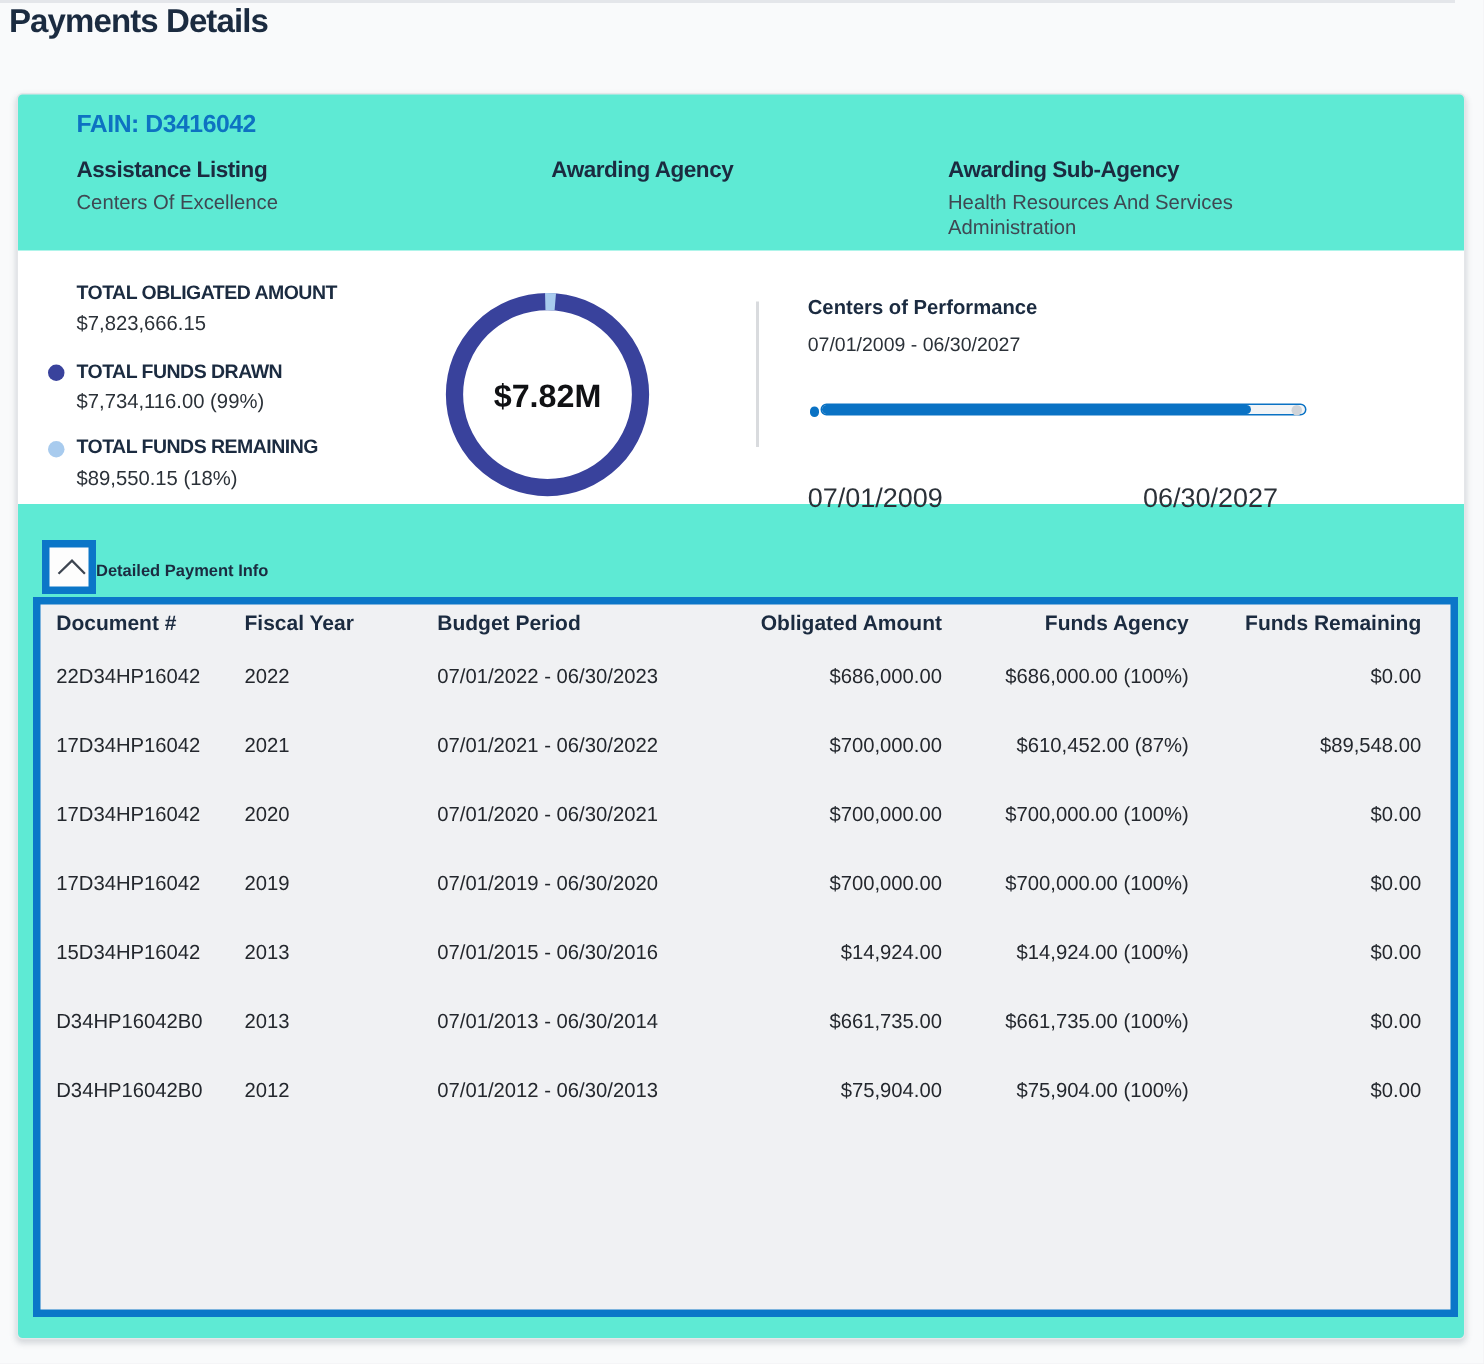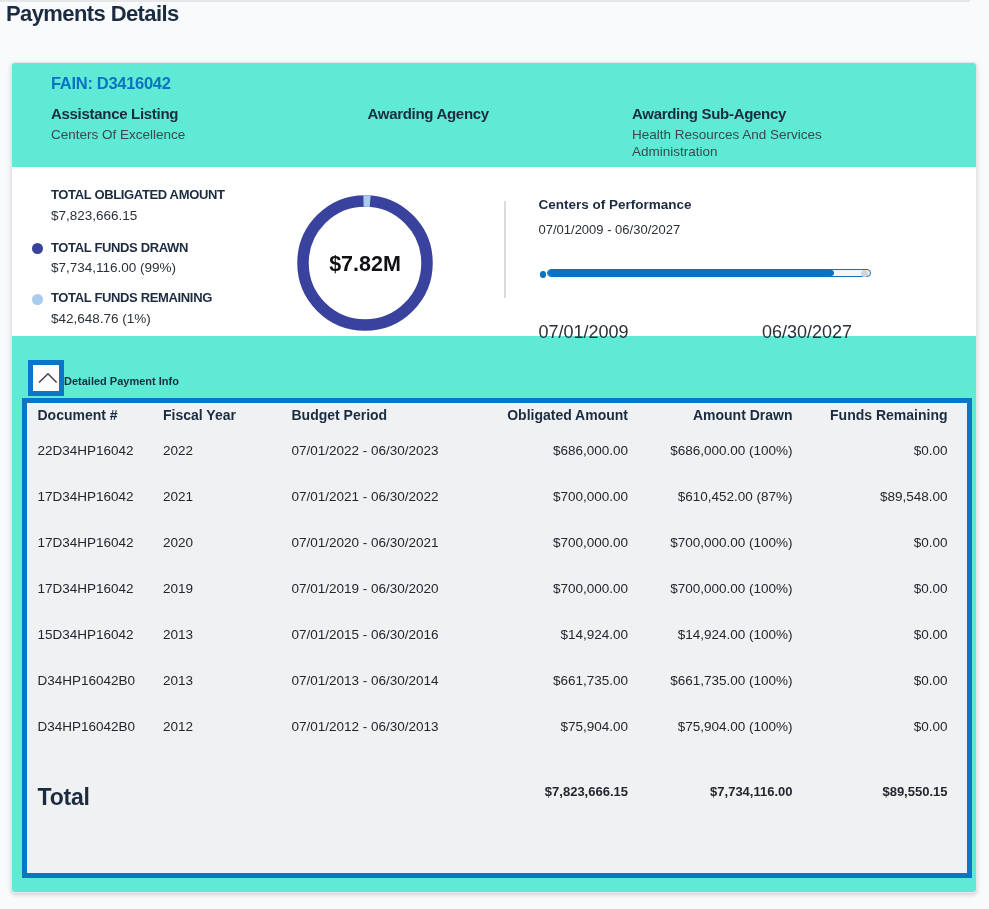--- a/index.html
+++ b/index.html
@@ -62,21 +62,21 @@
     <div class="colhead" style="left:620px; top:42px;">Awarding Sub-Agency</div>
     <div class="colval" style="left:620px; top:64px;">Health Resources And Services<br>Administration</div>
 
     <div class="slabel" style="left:39px; top:123.7px;">TOTAL OBLIGATED AMOUNT</div>
     <div class="sval" style="left:39px; top:145px;">$7,823,666.15</div>
     <div class="dot" style="left:20px; top:180px; background:#39429c;"></div>
     <div class="slabel" style="left:39px; top:177px;">TOTAL FUNDS DRAWN</div>
     <div class="sval" style="left:39px; top:196.5px;">$7,734,116.00 (99%)</div>
     <div class="dot" style="left:20px; top:230.5px; background:#a8cbee;"></div>
     <div class="slabel" style="left:39px; top:227px;">TOTAL FUNDS REMAINING</div>
-    <div class="sval" style="left:39px; top:248px;">$42,648.76 (1%)</div>
+    <div class="sval" style="left:39px; top:248px;">$89,550.15 (18%)</div>
 
     <svg style="position:absolute; left:281.5px; top:128.5px;" width="142" height="142" viewBox="0 0 142 142">
       <circle cx="71" cy="71" r="62" fill="none" stroke="#39429c" stroke-width="11.5"></circle>
       <path d="M 69.5 9.02 A 62 62 0 0 1 76.2 9.22" fill="none" stroke="#a8cbee" stroke-width="11.5"></path>
       <text x="71" y="79" text-anchor="middle" font-size="21.5" font-weight="bold" fill="#101114" font-family="Liberation Sans, sans-serif">$7.82M</text>
     </svg>
 
     <div class="divline"></div>
     <div class="pophead">Centers of Performance</div>
     <div class="popval">07/01/2009 - 06/30/2027</div>
@@ -98,21 +98,21 @@
     <div class="dpi">Detailed Payment Info</div>
 
     <div class="ptable">
       <table>
         <tbody>
             <tr class="hdr">
               <th class="c1">Document #</th>
               <th class="c2">Fiscal Year</th>
               <th class="c3">Budget Period</th>
               <th class="c4">Obligated Amount</th>
-              <th class="c5">Amount Drawn</th>
+              <th class="c5">Funds Agency</th>
               <th class="c6">Funds Remaining</th>
             </tr>
         <tr class="data">
               <td class="c1">22D34HP16042</td>
               <td class="c2">2022</td>
               <td class="c3">07/01/2022 - 06/30/2023</td>
               <td class="c4">$686,000.00</td>
               <td class="c5">$686,000.00 (100%)</td>
               <td class="c6">$0.00</td>
             </tr>
@@ -157,25 +157,17 @@
               <td class="c6">$0.00</td>
             </tr>
         <tr class="data">
               <td class="c1">D34HP16042B0</td>
               <td class="c2">2012</td>
               <td class="c3">07/01/2012 - 06/30/2013</td>
               <td class="c4">$75,904.00</td>
               <td class="c5">$75,904.00 (100%)</td>
               <td class="c6">$0.00</td>
             </tr>
-        <tr class="total">
-              <td class="c1 totlbl" style="padding-top:31.5px;">Total</td>
-              <td class="c2"></td>
-              <td class="c3"></td>
-              <td class="c4 amt">$7,823,666.15</td>
-              <td class="c5 amt">$7,734,116.00</td>
-              <td class="c6 amt">$89,550.15</td>
-            </tr>
       </tbody>
         </table>
     </div>
   </div>
 </div>
 
 </body></html>

